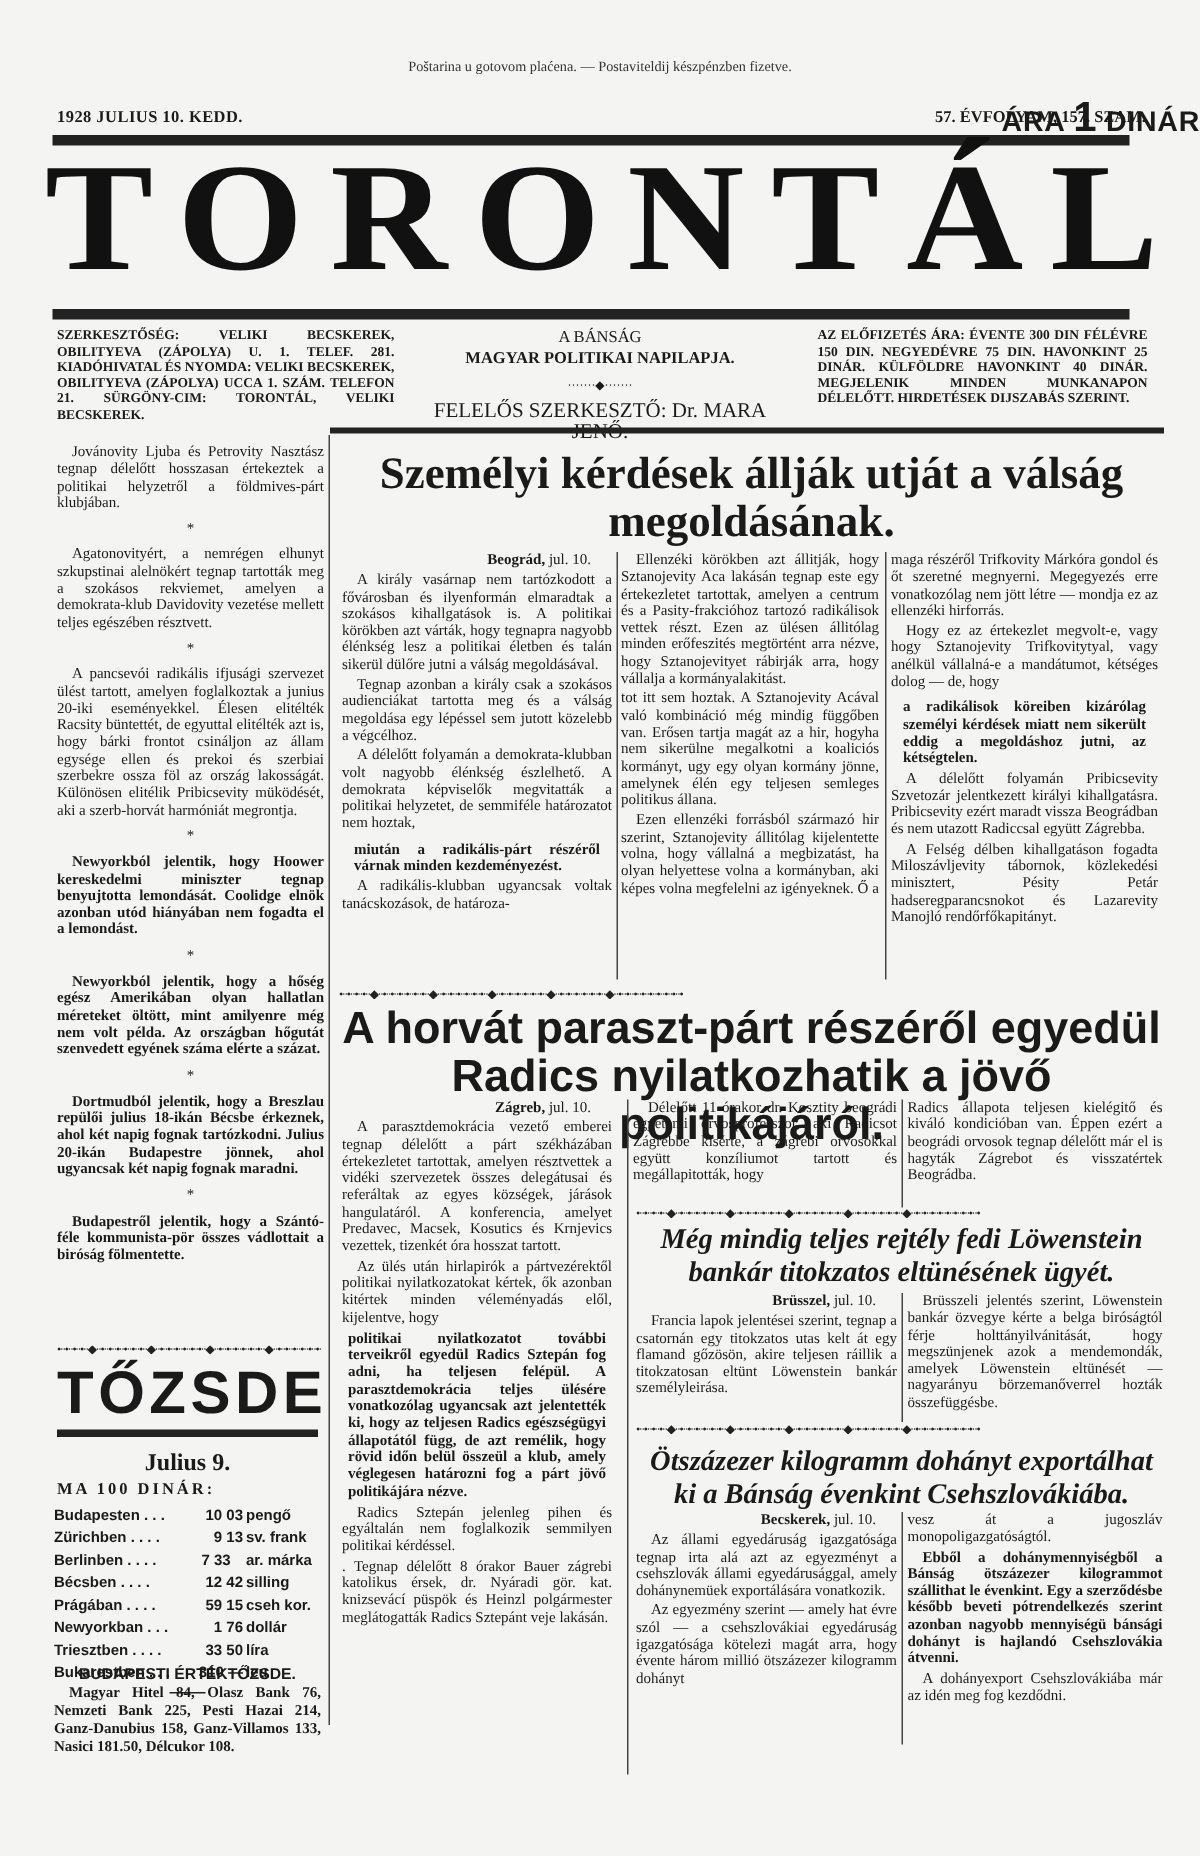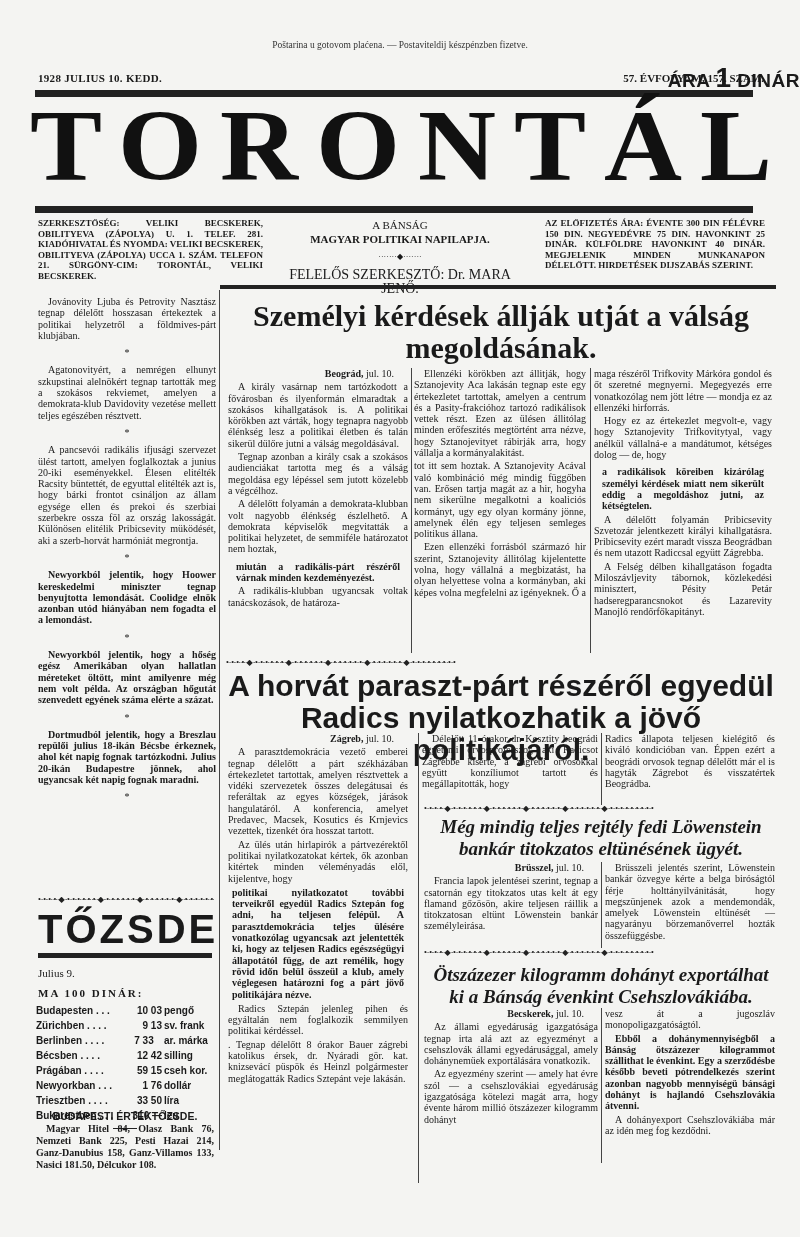--- a/index.html
+++ b/index.html
@@ -65,26 +65,27 @@
   <p>Agatonovityért, a nemrégen elhunyt szkupstinai alelnökért tegnap tartották meg a szokásos rekviemet, amelyen a demokrata-klub Davidovity vezetése mellett teljes egészében résztvett.</p>
   <p class="sep">*</p>
   <p>A pancsevói radikális ifjusági szervezet ülést tartott, amelyen foglalkoztak a junius 20-iki eseményekkel. Élesen elitélték Racsity büntettét, de egyuttal elitélték azt is, hogy bárki frontot csináljon az állam egysége ellen és prekoi és szerbiai szerbekre ossza föl az ország lakosságát. Különösen elitélik Pribicsevity müködését, aki a szerb-horvát harmóniát megrontja.</p>
   <p class="sep">*</p>
   <p class="b">Newyorkból jelentik, hogy Hoower kereskedelmi miniszter tegnap benyujtotta lemondását. Coolidge elnök azonban utód hiányában nem fogadta el a lemondást.</p>
   <p class="sep">*</p>
   <p class="b">Newyorkból jelentik, hogy a hőség egész Amerikában olyan hallatlan méreteket öltött, mint amilyenre még nem volt példa. Az országban hőgutát szenvedett egyének száma elérte a százat.</p>
   <p class="sep">*</p>
   <p class="b">Dortmudból jelentik, hogy a Breszlau repülői julius 18-ikán Bécsbe érkeznek, ahol két napig fognak tartózkodni. Julius 20-ikán Budapestre jönnek, ahol ugyancsak két napig fognak maradni.</p>
   <p class="sep">*</p>
+  <p class="b">Budapestről jelentik, hogy a Szántó-féle kommunista-pör összes vádlottait a biróság fölmentette.</p>
 </div>
 <div class="dots" style="top:897px;left:38px;width:176px">•··•··•··•··◆··•··•··•··•··•··•··◆··•··•··•··•··•··•··◆··•··•··•··•··•··•··◆··•··•··•··•··•··•··◆··•··•··•··•··•··•··•··•··•</div>
 
 <div class="abs tozsde">TŐZSDE</div>
 <div class="abs bar" style="top:953px;left:38px;width:174px;height:5px"></div>
-<div class="abs" style="top:967px;left:38px;width:174px;text-align:left;font-size:11px;font-weight:normal">Julius 9.</div>
+<div class="abs" style="top:967px;left:38px;width:174px;text-align:center;font-size:16px;font-weight:bold">Julius 9.</div>
 <div class="abs" style="top:987px;left:38px;width:174px;text-align:left;font-size:11px;font-weight:bold;letter-spacing:2px">MA 100 DINÁR:</div>
 <div class="abs ticker" style="top:1003px;left:36px;width:178px">
   <div class="row">
       <span style="width:88px">Budapesten . . .</span>
       <span style="width:36px;text-align:right">10 03</span>
       <span style="width:50px">pengő</span>
     </div>
   <div class="row">
       <span style="width:88px">Zürichben . . . .</span>
       <span style="width:36px;text-align:right">9 13</span>

